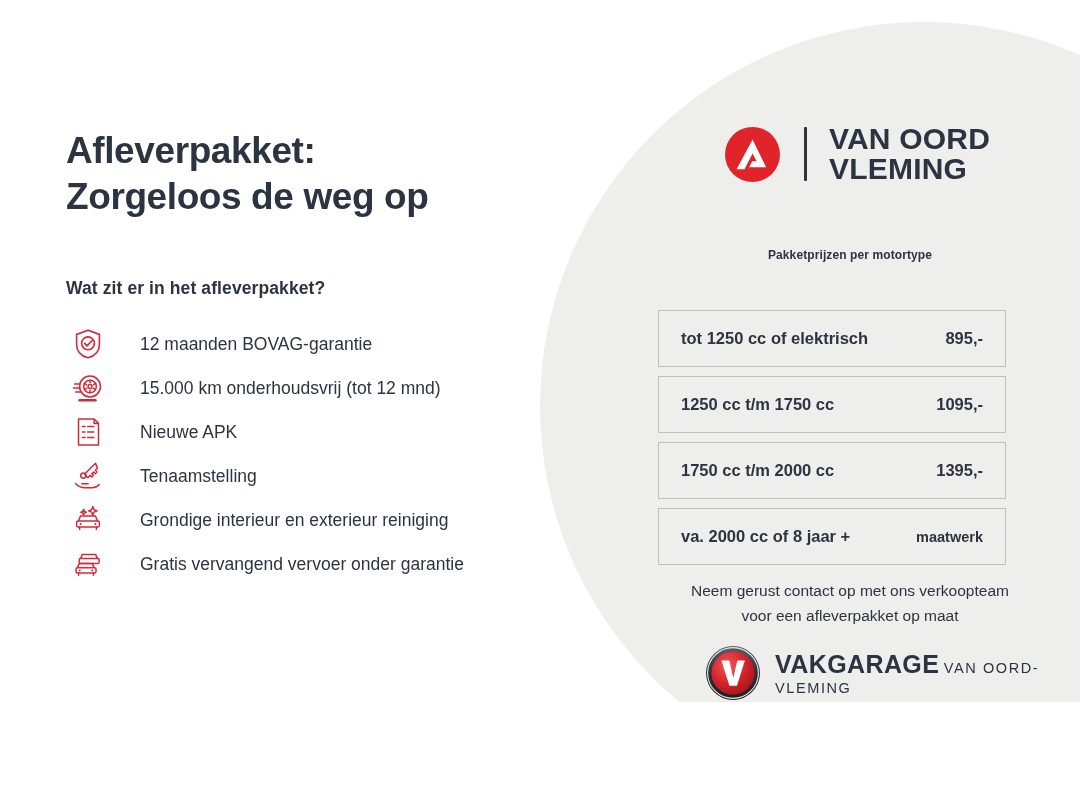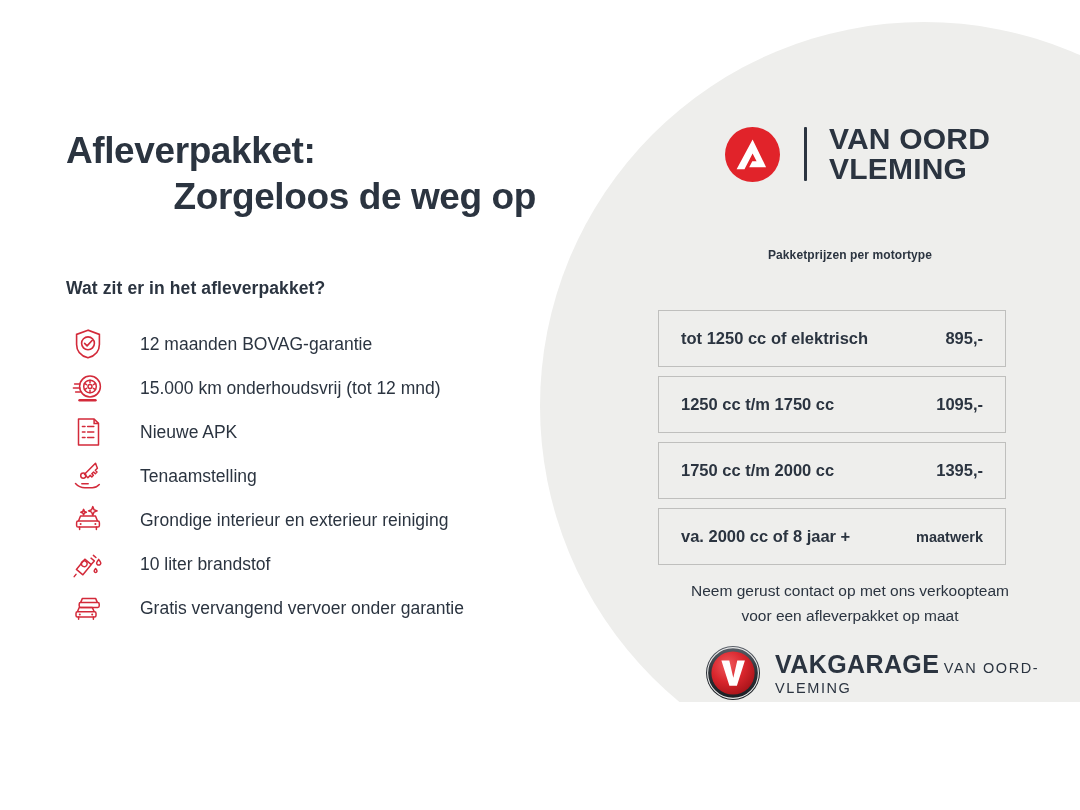--- a/index.html
+++ b/index.html
@@ -23,21 +23,21 @@
   }
 
   
   .left{
     position:absolute;left:66px;top:128px;width:470px;
   }
   .headline{
     font-size:37px;line-height:46px;font-weight:700;
     letter-spacing:-0.4px;color:#2b3440;margin:0;
   }
-  .headline .l2{display:block;text-align:right;}
+  .headline .l2{display:block;}
   .subhead{
     margin-top:58px;
     font-size:17.5px;font-weight:700;color:#2b3440;letter-spacing:0.1px;
   }
   .features{margin-top:23px;}
   .feature{
     display:flex;align-items:center;
     height:44px;margin-bottom:0px;gap:16px;
   }
   .feature + .feature{margin-top:0px;}
@@ -184,34 +184,20 @@
             <path d="M8.6 24.1v2.4M25.4 24.1v2.4" stroke-linecap="round"></path>
             <circle cx="9.6" cy="21.1" r="1" fill="#d32a3a" stroke="none"></circle>
             <circle cx="24.4" cy="21.1" r="1" fill="#d32a3a" stroke="none"></circle>
             <path d="M21.8 3.6l1.2 3.1 3.1 1.2-3.1 1.2-1.2 3.1-1.2-3.1-3.1-1.2 3.1-1.2 1.2-3.1Z" stroke-linejoin="round"></path>
             <path d="M12.6 6.4l.8 2 2 .8-2 .8-.8 2-.8-2-2-.8 2-.8.8-2Z" stroke-linejoin="round"></path>
           </svg>
         </span>
         <span class="flabel">Grondige interieur en exterieur reiniging</span>
       </div>
 
-      <div class="feature">
-        <span class="ficon">
-          <svg width="34" height="34" viewBox="0 0 34 34" fill="none" stroke="#d32a3a" stroke-width="1.5">
-            <path d="M5.4 22.4l8.4-10.2 6.5 5.4-8.4 10.2-6.5-5.4Z" stroke-linejoin="round"></path>
-            <path d="M10.8 18.3a2.9 2.9 0 1 0 4.4-3.7 2.9 2.9 0 0 0-4.4 3.7Z"></path>
-            <path d="M19.6 10.8l3.7 3.1-2.9 3.4" stroke-linejoin="round"></path>
-            <path d="M22.4 8.4l2.5 2.1" stroke-linecap="round"></path>
-            <path d="M5 27.4l-1.8 2.2" stroke-linecap="round"></path>
-            <path d="M27.7 12.4c0 0-2.1 2.5-2.1 3.6a2.1 2.1 0 1 0 4.2 0c0-1.1-2.1-3.6-2.1-3.6Z" stroke-linejoin="round"></path>
-            <path d="M24.6 21.6c0 0-1.4 1.7-1.4 2.4a1.4 1.4 0 1 0 2.8 0c0-.7-1.4-2.4-1.4-2.4Z" stroke-linejoin="round"></path>
-          </svg>
-        </span>
-        <span class="flabel">10 liter brandstof</span>
-      </div>
 
       <div class="feature">
         <span class="ficon">
           <svg width="34" height="34" viewBox="0 0 34 34" fill="none" stroke="#d32a3a" stroke-width="1.5">
             <path d="M9.6 11.6l1.8-4.2h13.2l1.8 4.2" stroke-linejoin="round"></path>
             <rect x="8.2" y="11.5" width="20" height="5" rx="1.4"></rect>
             <path d="M6.4 20.8l1.8-4.2h13.2l1.8 4.2" stroke-linejoin="round"></path>
             <rect x="5" y="20.7" width="20" height="5.4" rx="1.5"></rect>
             <path d="M7.6 26.1v2.2M22.4 26.1v2.2" stroke-linecap="round"></path>
             <circle cx="8.8" cy="23.4" r="1" fill="#d32a3a" stroke="none"></circle>

